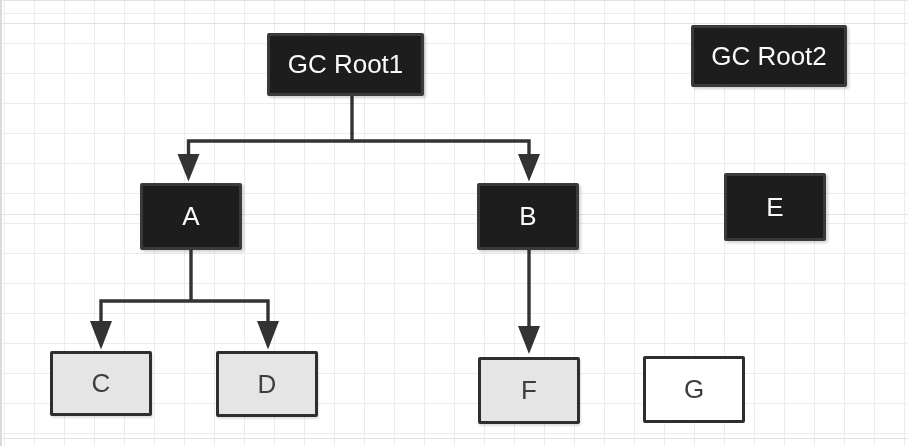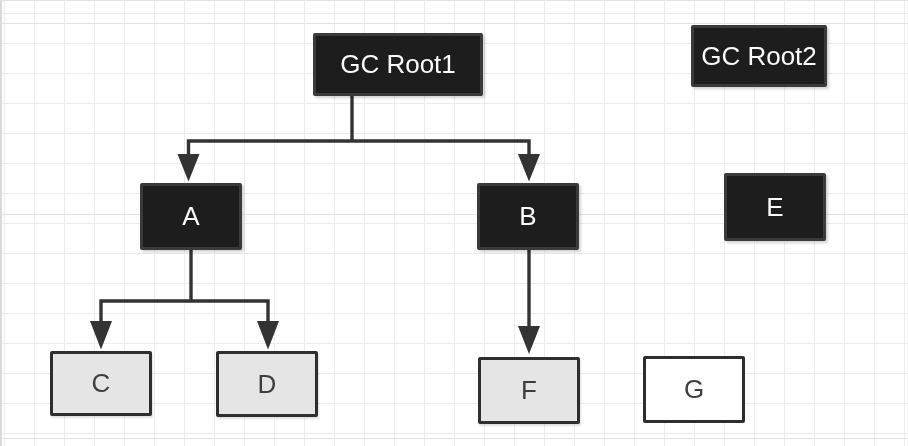--- a/index.html
+++ b/index.html
@@ -77,22 +77,22 @@
     border:3px solid var(--node-light-border);
     color:var(--node-light-text);
     box-shadow:1px 2px 2px rgba(0,0,0,0.12);
   }
   .node--white{
     background:var(--node-white-fill);
     border:3px solid var(--node-light-border);
     color:var(--node-light-text);
   }
   
-  .n-gcroot1{left:265px; top:32px;  width:170px; height:63px;margin-left:46px;}
-  .n-gcroot2{left:689px; top:24px;  width:136px; height:62px;}
+  .n-gcroot1{left:265px; top:32px;  width:157px; height:63px;}
+  .n-gcroot2{left:689px; top:24px;  width:156px; height:62px;}
   .n-a      {left:138px; top:182px; width:102px; height:67px;}
   .n-b      {left:475px; top:182px; width:102px; height:67px;}
   .n-e      {left:722px; top:172px; width:102px; height:68px;}
   .n-c      {left:48px;  top:350px; width:102px; height:65px;}
   .n-d      {left:214px; top:350px; width:102px; height:66px;}
   .n-f      {left:476px; top:356px; width:102px; height:67px;}
   .n-g      {left:641px; top:355px; width:102px; height:67px;}
 </style>
 </head>
 <body>

